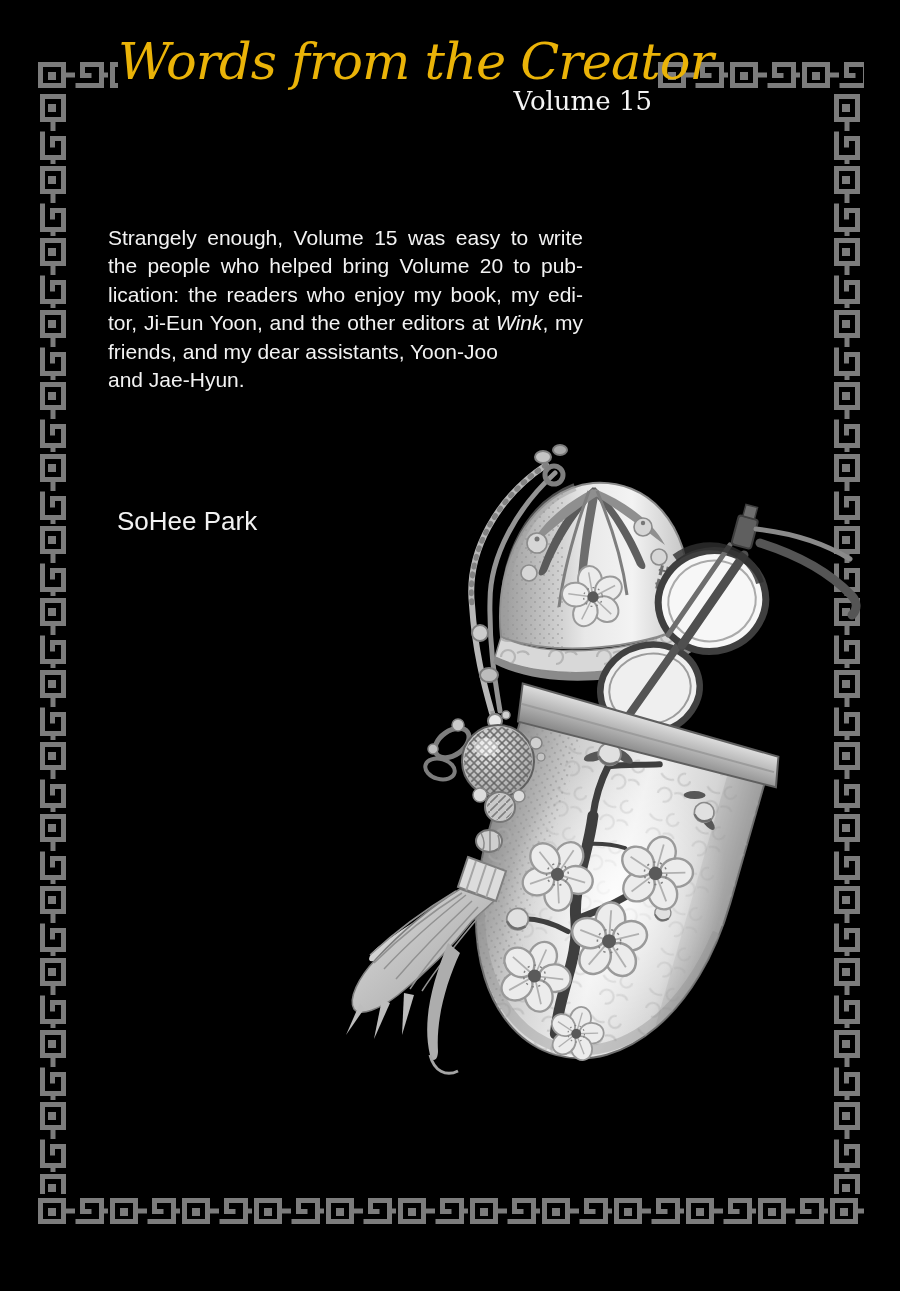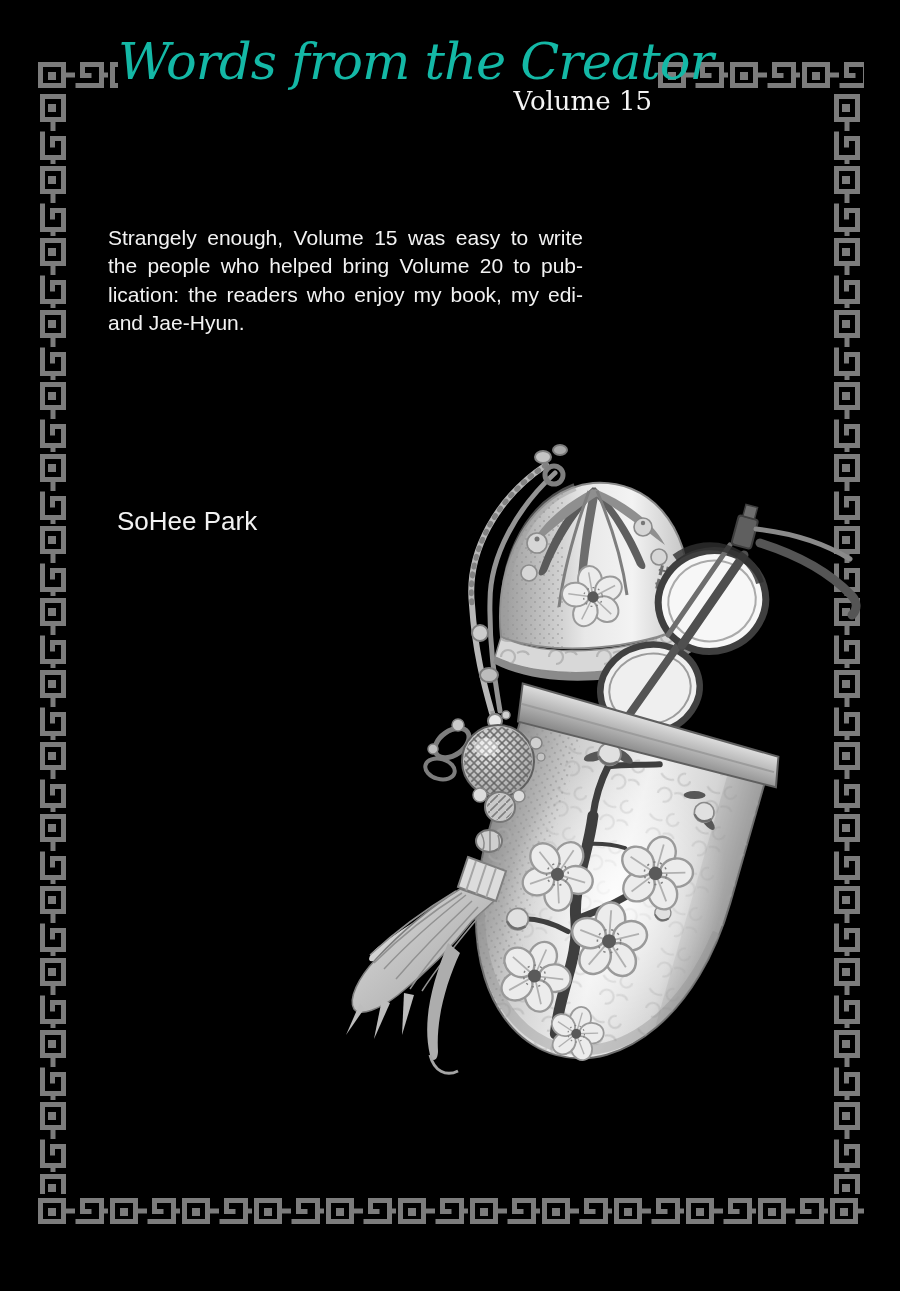--- a/index.html
+++ b/index.html
@@ -2,21 +2,21 @@
 <html><head>
 <meta charset="utf-8">
 <style>
   html,body{margin:0;padding:0;background:#000;}
   .page{position:relative;width:900px;height:1291px;background:#000;overflow:hidden;
         font-family:"Liberation Sans",sans-serif;}
   
   .bstrip{position:absolute;}
   
   .title-wrap{position:absolute;left:118px;top:34px;width:540px;text-align:center;}
-  .title{font-family:"DejaVu Serif",serif;font-style:italic;font-size:51px;color:#14b8a6;
+  .title{font-family:"DejaVu Serif",serif;font-style:italic;font-size:51px;color:#eab308;
          white-space:nowrap;letter-spacing:-1px;line-height:1.1;}
   .subtitle{font-family:"DejaVu Serif",serif;font-size:26px;color:#f4f4f4;
             text-align:right;margin-top:-4px;padding-right:6px;}
   
   .note{position:absolute;left:108px;top:224px;width:475px;color:#f2f2f2;
         font-size:21px;line-height:28.4px;}
   .note-line{height:28.4px;white-space:normal;}
   .note-line.just{text-align:justify;text-align-last:justify;}
   .note-line .it{font-style:italic;}
   .signature{position:absolute;left:117px;top:506px;color:#f2f2f2;font-size:26px;}
@@ -140,20 +140,22 @@
 
   <div class="title-wrap">
     <div class="title">Words from the Creator</div>
     <div class="subtitle">Volume 15</div>
   </div>
 
   <div class="note">
       <div class="note-line just"><span>Strangely enough, Volume 15 was easy to write</span></div>
       <div class="note-line just"><span>the people who helped bring Volume 20 to pub-</span></div>
       <div class="note-line just"><span>lication: the readers who enjoy my book, my edi-</span></div>
+      <div class="note-line just"><span>tor, Ji-Eun Yoon, and the other editors at </span><span class="it">Wink</span><span>, my</span></div>
+      <div class="note-line"><span>friends, and my dear assistants, Yoon-Joo</span></div>
       <div class="note-line"><span>and Jae-Hyun.</span></div>
     </div>
   <div class="signature">SoHee Park</div>
 
   <svg class="illu" width="540" height="645" viewBox="0 0 540 645">
 
     <g fill="none" stroke-linecap="round">
       <path d="M216,22 C168,54 136,108 142,162 C145,208 154,242 162,270" stroke="#b8b8b8" stroke-width="6"></path>
       <path d="M225,30 C188,64 160,112 160,158 C159,202 165,238 170,268" stroke="#949494" stroke-width="5"></path>
       <path d="M216,22 C168,54 136,108 142,162" stroke="#828282" stroke-width="5" stroke-dasharray="2 7"></path>

